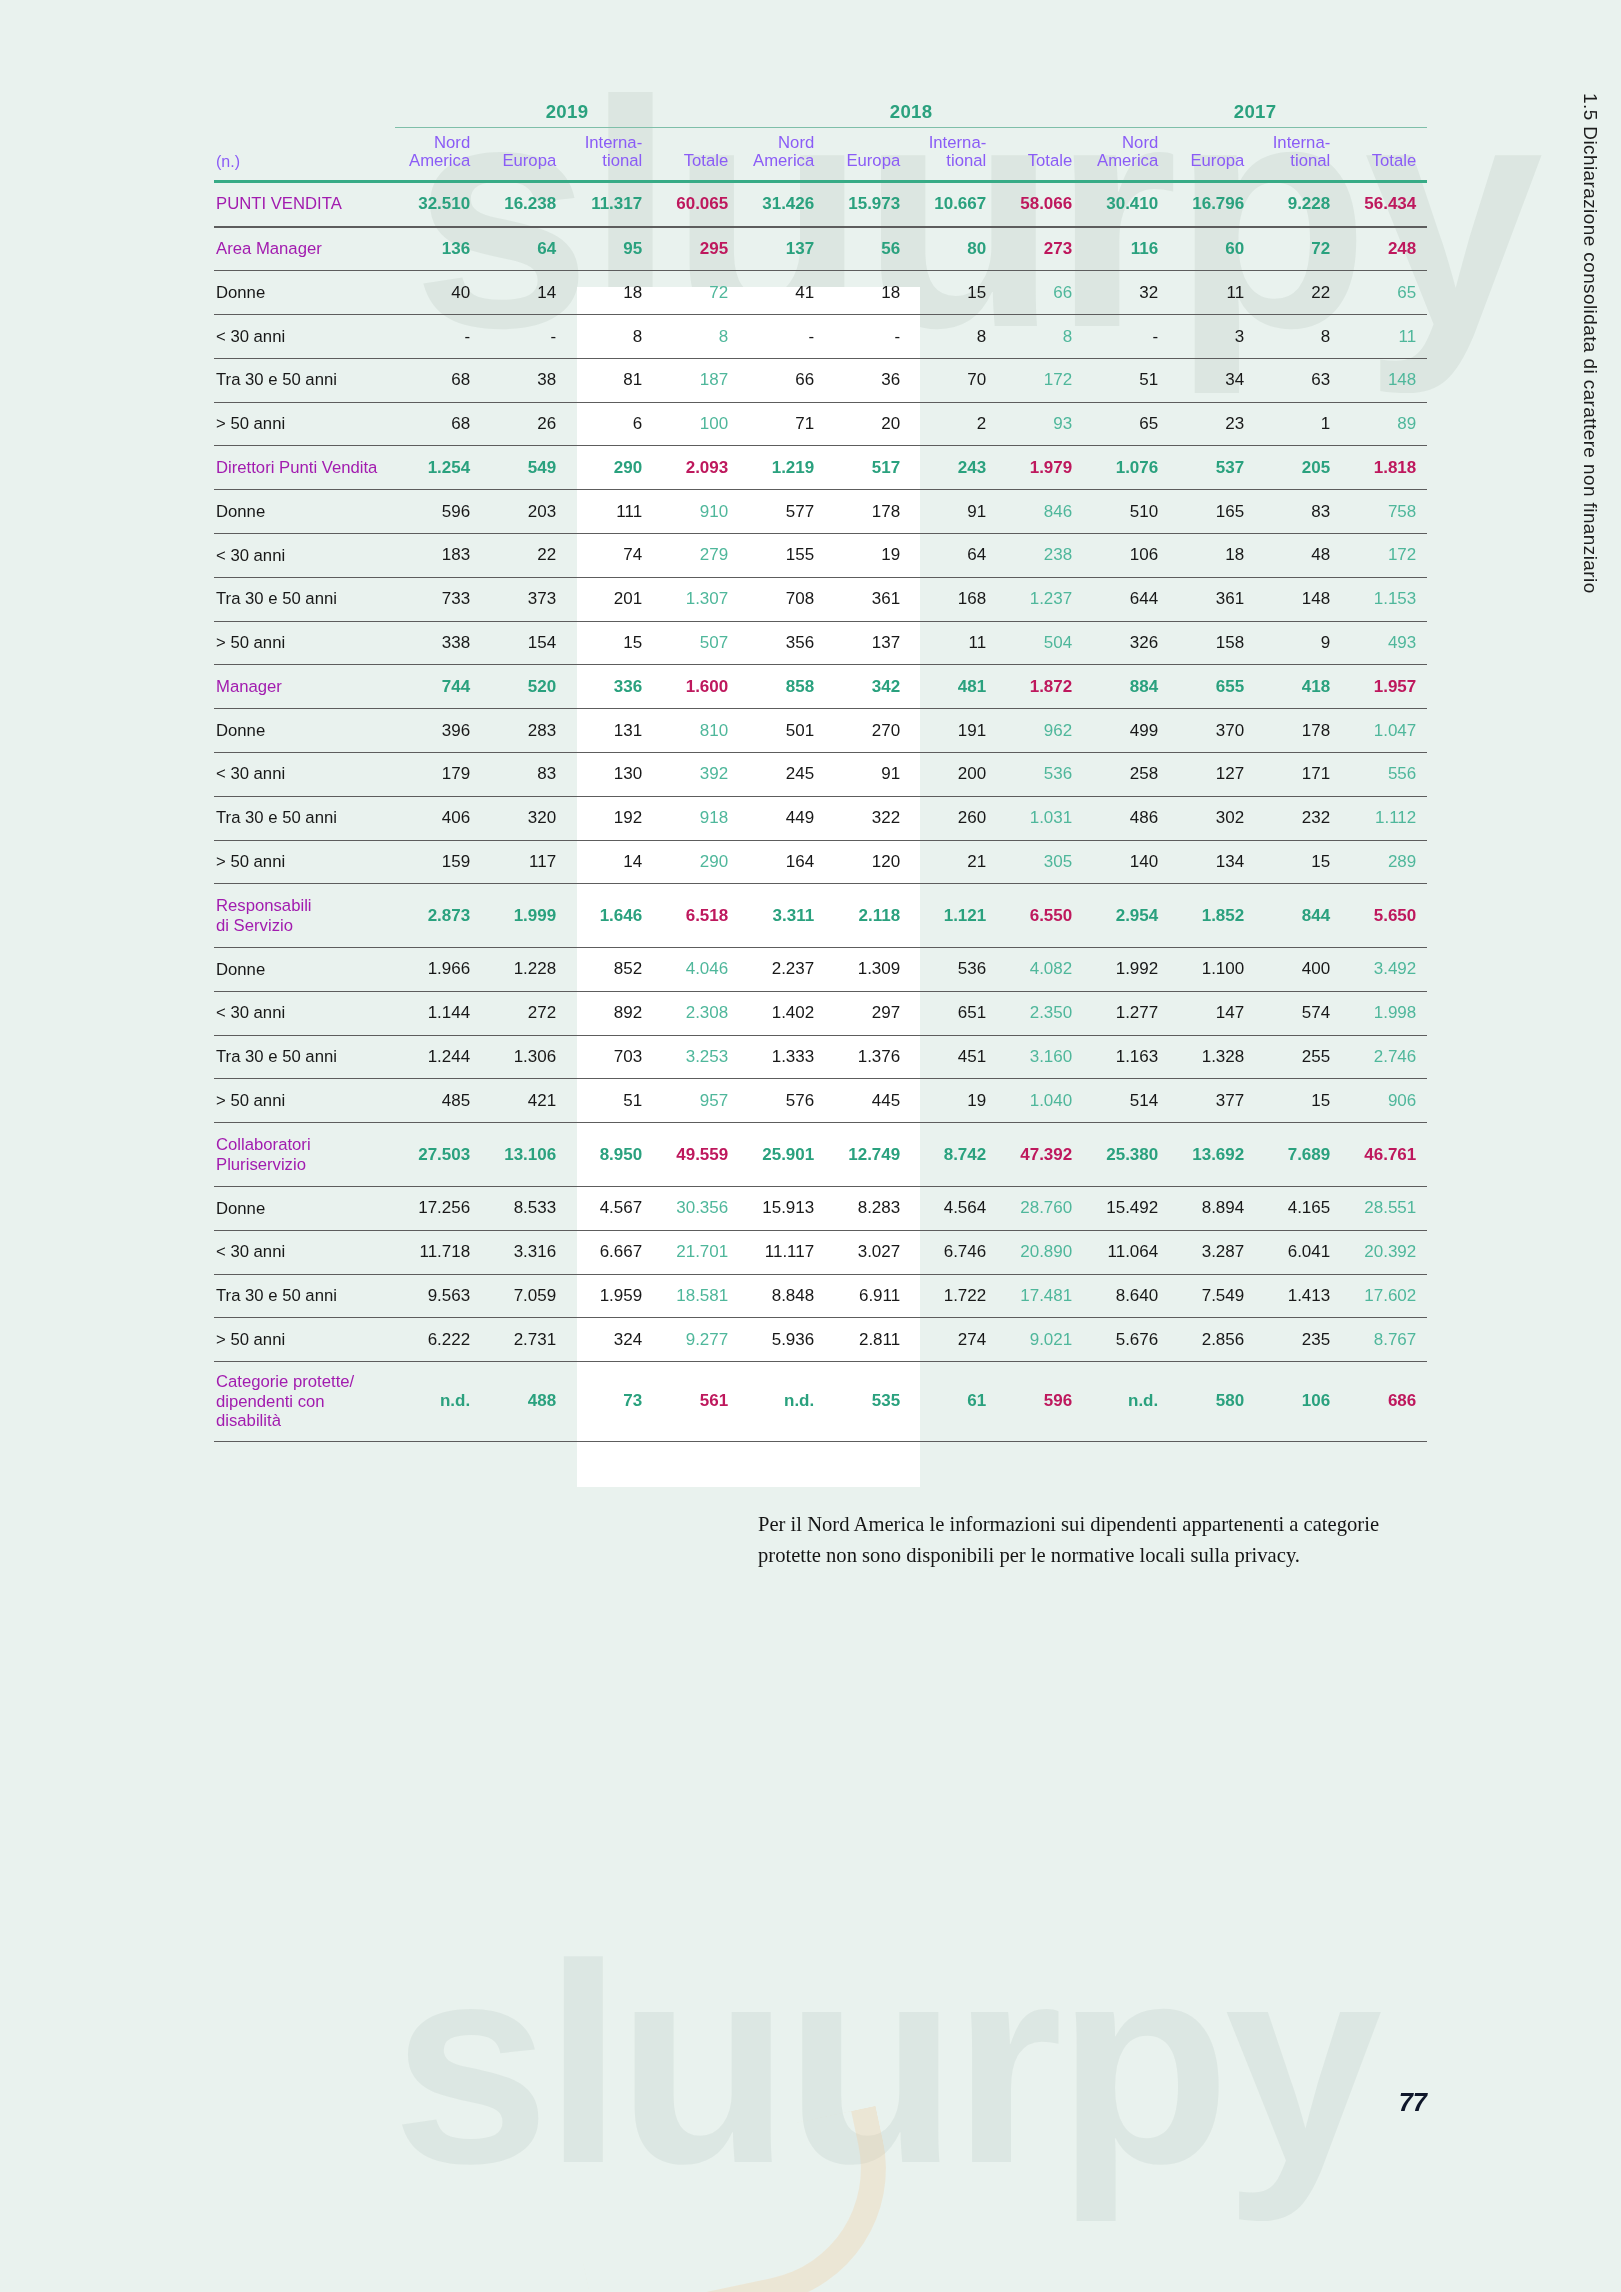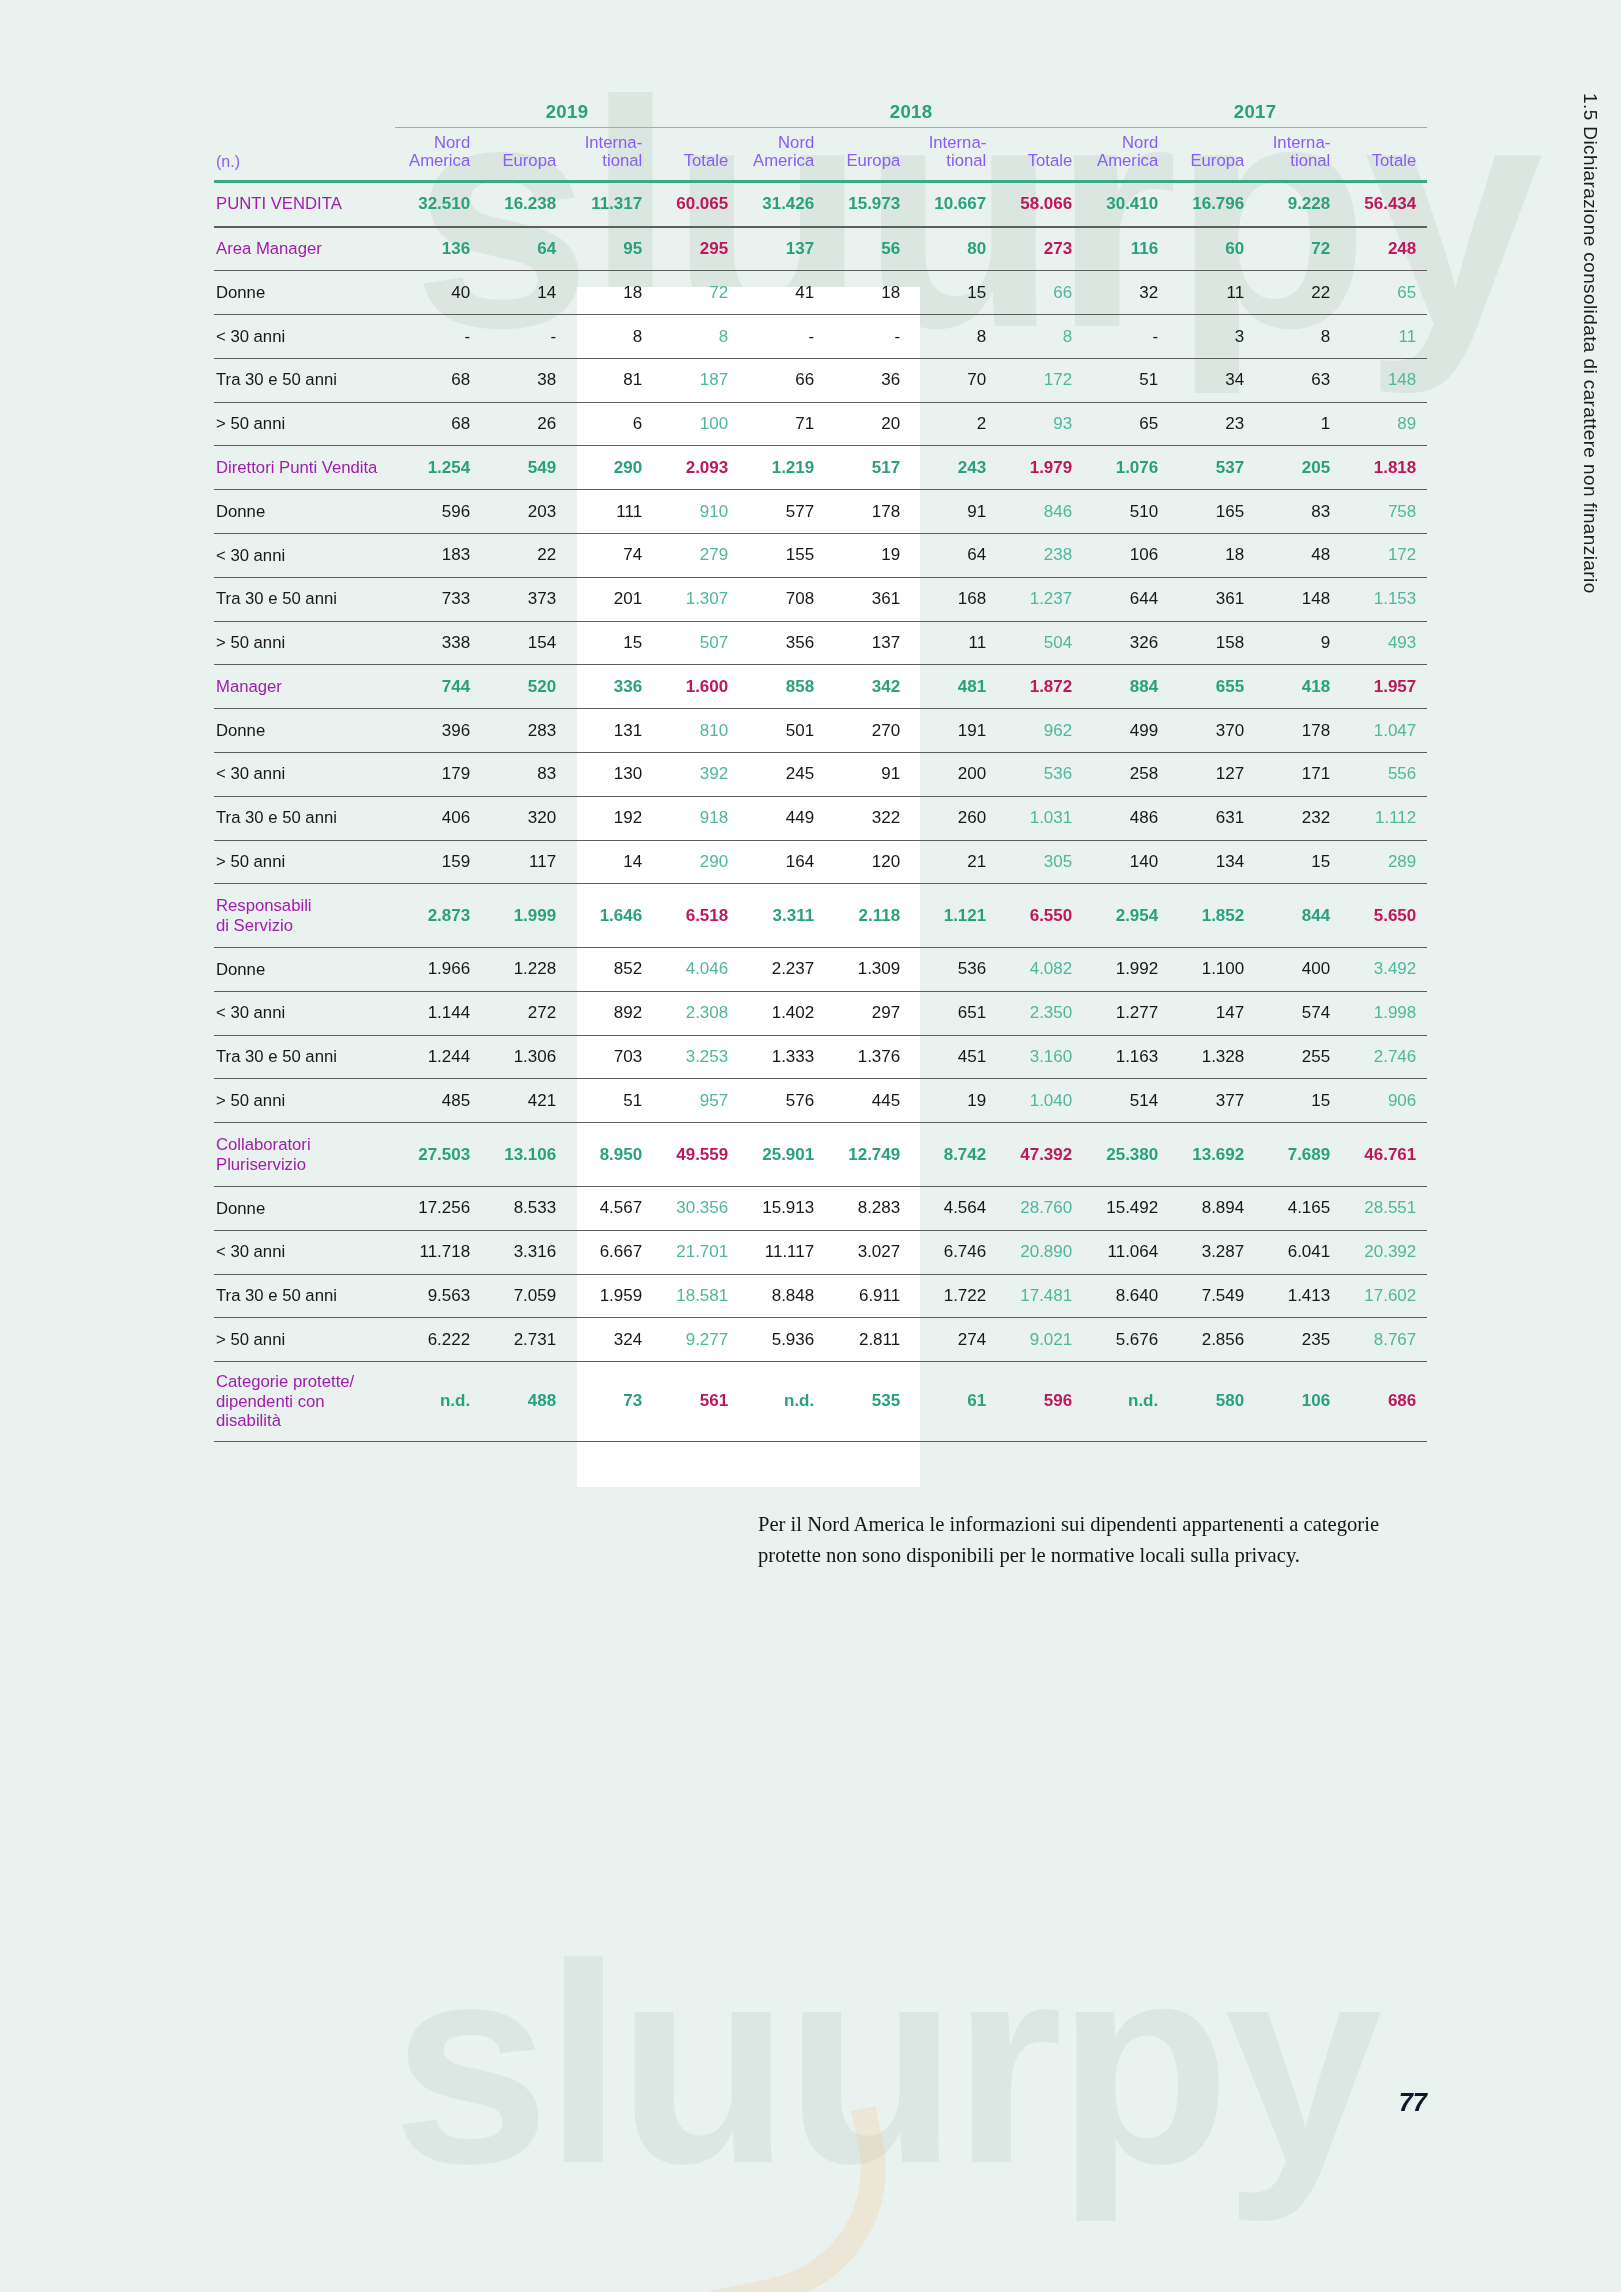--- a/index.html
+++ b/index.html
@@ -466,21 +466,21 @@
           <td class="lbl">Tra 30 e 50 anni</td>
           <td>406</td>
           <td>320</td>
           <td>192</td>
           <td class="tot">918</td>
           <td>449</td>
           <td>322</td>
           <td>260</td>
           <td class="tot">1.031</td>
           <td>486</td>
-          <td>631</td>
+          <td>302</td>
           <td>232</td>
           <td class="tot">1.112</td>
         </tr>
         <tr class="row">
           <td class="lbl">&gt; 50 anni</td>
           <td>159</td>
           <td>117</td>
           <td>14</td>
           <td class="tot">290</td>
           <td>164</td>

